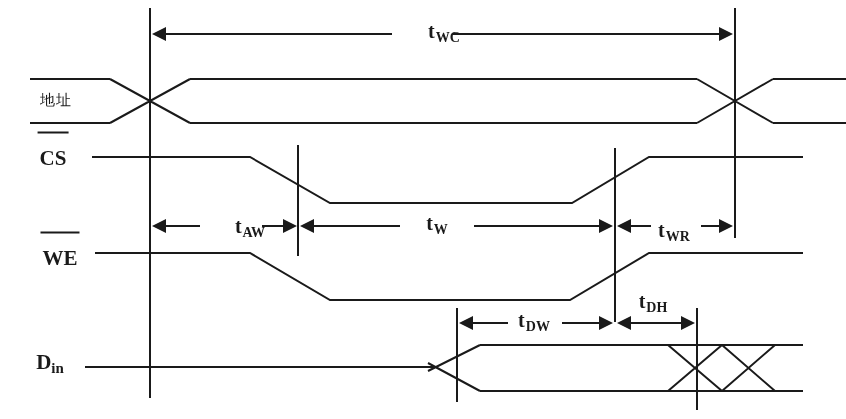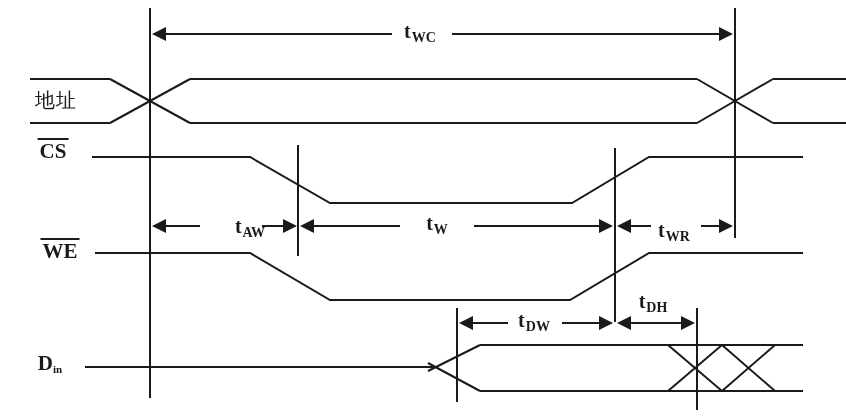--- a/index.html
+++ b/index.html
@@ -8,27 +8,27 @@
     position:relative; width:846px; height:419px;
     background:var(--bg-color); overflow:hidden;
     font-family:"Liberation Serif", serif; color:var(--line-color);
   }
   .stage svg { position:absolute; left:0; top:0; }
   .wave, .marker, .arrowline {
     fill:none; stroke:var(--line-color); stroke-width:2; stroke-linecap:butt; stroke-linejoin:miter;
   }
   .ah { fill:var(--line-color); stroke:none; }
   .label { position:absolute; transform:translate(-50%,-50%); white-space:nowrap; line-height:1; }
-  .cjk { font-family:"DejaVu Sans","Liberation Sans",sans-serif; font-size:20px; font-weight:500; letter-spacing:1px; }
+  .cjk { font-family:"DejaVu Sans","Liberation Sans",sans-serif; font-size:15px; font-weight:500; letter-spacing:1px; }
   .cjk.small { font-size:24px; }
   .siglabel { font-family:"Liberation Serif",serif; font-size:21px; font-weight:600; }
-  .ol { display:inline-block; border-top:2px solid var(--line-color); padding:1px 2px 0 2px; }
+  .ol { display:inline-block; border-top:2px solid var(--line-color); padding:14px 2px 0 2px; }
   .tlabel { font-family:"Liberation Serif",serif; font-size:20px; font-weight:700; }
   .tlabel sub { font-size:14px; font-weight:700; vertical-align:-0.32em; margin-left:1px; }
-  .dsub { font-size:11px; font-weight:600; vertical-align:-0.3em; }
+  .dsub { font-size:15px; font-weight:600; vertical-align:-0.3em; }
 </style>
 </head>
 <body>
 
 <div class="stage">
 
   <svg width="846" height="419" viewBox="0 0 846 419">
 
     <g>
       <path class="marker" d="M150 8 V398"></path>
@@ -92,21 +92,21 @@
 
   <div class="label siglabel" style="left:60px; top:250px;">
     <span class="ol">WE</span>
   </div>
 
   <div class="label siglabel" style="left:50px; top:364px;">
     <span>D</span><span class="dsub">in</span>
   </div>
 
 
-  <div class="label tlabel" style="left:420px; top:33px;">
+  <div class="label tlabel" style="left:444px; top:33px;">
     <span>t</span><sub>WC</sub>
   </div>
   <div class="label tlabel" style="left:230px; top:228px;margin-left:20px;">
     <span>t</span><sub>AW</sub>
   </div>
   <div class="label tlabel" style="left:437px; top:225px;">
     <span>t</span><sub>W</sub>
   </div>
   <div class="label tlabel" style="left:674px; top:232px;">
     <span>t</span><sub>WR</sub>

